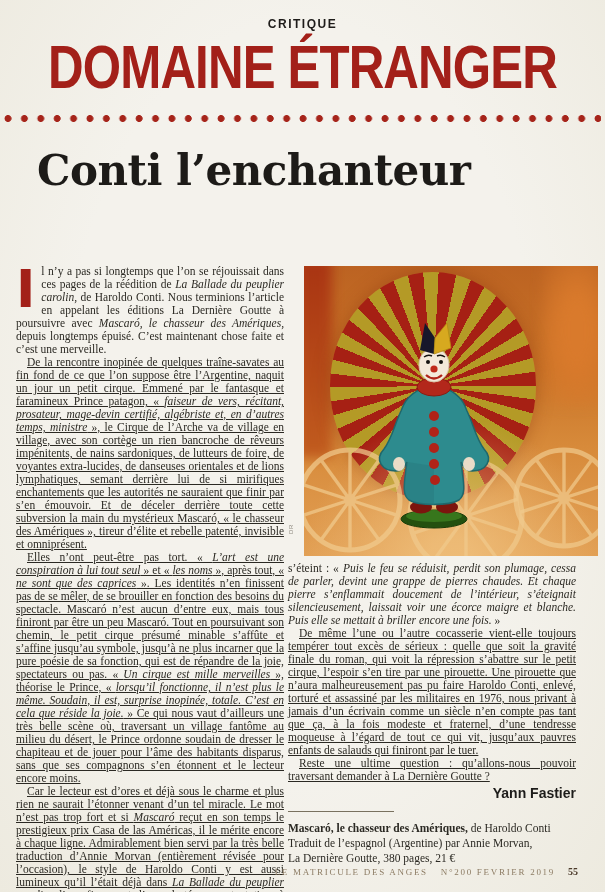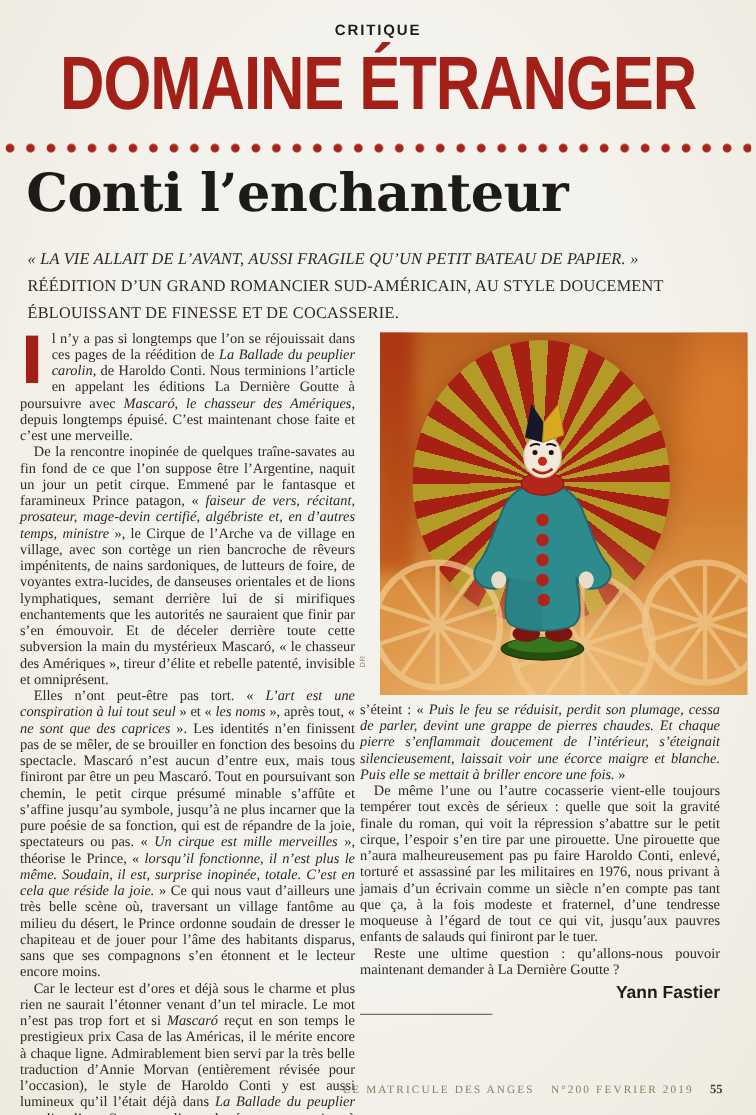--- a/index.html
+++ b/index.html
@@ -12,30 +12,30 @@
           font-family:"Liberation Sans",sans-serif;font-weight:bold;font-size:12px;
           letter-spacing:1.5px;color:#1e1c1a;}
   .section-title{position:absolute;top:34px;left:0;width:100%;text-align:center;
           font-family:"Liberation Sans",sans-serif;font-weight:bold;font-size:56px;
           color:#a32019;letter-spacing:-1px;transform:scale(.88,1.08);transform-origin:50% 50%;
           white-space:nowrap;}
   .dots{position:absolute;top:114px;left:4px;right:4px;height:9px;
         background-image:radial-gradient(circle at 4px 4.5px, #a6241a 3.1px, rgba(166,36,26,0) 3.8px);
         background-size:16.4px 9px;background-repeat:repeat-x;}
   
-  .article-title{position:absolute;top:130px;left:21px;margin:0;
+  .article-title{position:absolute;top:130px;left:21px;margin:16px;
         font-family:"DejaVu Serif",serif;font-weight:bold;font-size:42px;color:#1d1b18;
         letter-spacing:-.5px;}
   .lede{position:absolute;top:196px;left:22px;width:548px;margin:0;
         font-size:13px;line-height:21.5px;color:#2b2a26;letter-spacing:.2px;}
   .lede .lede-quote{font-style:italic;}
   
   .col{position:absolute;font-size:11.5px;line-height:13px;text-align:justify;color:#2b2923;}
   .col p{margin:0;}
-  .col p.indent{text-indent:11px;}
+  .col p.indent{text-indent:11px;text-decoration:underline;}
   .col i{font-style:italic;}
   .col-left{top:265px;left:16px;width:268px;}
   .col-right{top:562px;left:288px;width:288px;}
   .dropcap{float:left;font-family:"DejaVu Sans",sans-serif;font-weight:bold;
         font-size:52px;line-height:44px;color:#a32019;margin:2px 6px 0 0;}
   .byline{text-align:right;font-family:"Liberation Sans",sans-serif;font-weight:bold;
         font-size:14px;color:#1d1c1a;margin-top:4px;}
   .book-rule{border:none;border-top:1px solid #79715f;width:106px;margin:11px 0 9px 0;}
   .book-info{font-size:11.5px;line-height:15px;color:#2b2923;text-align:left;}
   .book-info .book-title{font-weight:bold;}
@@ -68,21 +68,20 @@
 <body>
 
 <div class="page">
 
   <div class="kicker">CRITIQUE</div>
   <div class="section-title">DOMAINE ÉTRANGER</div>
   <div class="dots"></div>
 
   <h1 class="article-title">Conti l’enchanteur</h1>
 
-  <p class="lede"><span class="lede-quote">« LA VIE ALLAIT DE L’AVANT, AUSSI FRAGILE QU’UN PETIT BATEAU DE PAPIER. »</span><span> RÉÉDITION D’UN GRAND ROMANCIER SUD-AMÉRICAIN, AU STYLE DOUCEMENT ÉBLOUISSANT DE FINESSE ET DE COCASSERIE.</span></p>
 
   <div class="col col-left">
     <p class="body-p"><span class="dropcap">I</span><span><span>l n’y a pas si longtemps que l’on se réjouissait dans ces pages de la réédition de </span><i>La Ballade du peuplier carolin</i><span>, de Haroldo Conti. Nous terminions l’article en appelant les éditions La Dernière Goutte à poursuivre avec </span><i>Mascaró, le chasseur des Amériques</i><span>, depuis longtemps épuisé. C’est maintenant chose faite et c’est une merveille.</span></span></p>
     <p class="body-p indent"><span>De la rencontre inopinée de quelques traîne-savates au fin fond de ce que l’on suppose être l’Argentine, naquit un jour un petit cirque. Emmené par le fantasque et faramineux Prince patagon, « </span><i>faiseur de vers, récitant, prosateur, mage-devin certifié, algébriste et, en d’autres temps, ministre</i><span> », le Cirque de l’Arche va de village en village, avec son cortège un rien bancroche de rêveurs impénitents, de nains sardoniques, de lutteurs de foire, de voyantes extra-lucides, de danseuses orientales et de lions lymphatiques, semant derrière lui de si mirifiques enchantements que les autorités ne sauraient que finir par s’en émouvoir. Et de déceler derrière toute cette subversion la main du mystérieux Mascaró, « le chasseur des Amériques », tireur d’élite et rebelle patenté, invisible et omniprésent.</span></p>
     <p class="body-p indent"><span>Elles n’ont peut-être pas tort. « </span><i>L’art est une conspiration à lui tout seul</i><span> » et « </span><i>les noms</i><span> », après tout, « </span><i>ne sont que des caprices</i><span> ». Les identités n’en finissent pas de se mêler, de se brouiller en fonction des besoins du spectacle. Mascaró n’est aucun d’entre eux, mais tous finiront par être un peu Mascaró. Tout en poursuivant son chemin, le petit cirque présumé minable s’affûte et s’affine jusqu’au symbole, jusqu’à ne plus incarner que la pure poésie de sa fonction, qui est de répandre de la joie, spectateurs ou pas. « </span><i>Un cirque est mille merveilles</i><span> », théorise le Prince, « </span><i>lorsqu’il fonctionne, il n’est plus le même. Soudain, il est, surprise inopinée, totale. C’est en cela que réside la joie.</i><span> » Ce qui nous vaut d’ailleurs une très belle scène où, traversant un village fantôme au milieu du désert, le Prince ordonne soudain de dresser le chapiteau et de jouer pour l’âme des habitants disparus, sans que ses compagnons s’en étonnent et le lecteur encore moins.</span></p>
     <p class="body-p indent"><span>Car le lecteur est d’ores et déjà sous le charme et plus rien ne saurait l’étonner venant d’un tel miracle. Le mot n’est pas trop fort et si </span><i>Mascaró</i><span> reçut en son temps le prestigieux prix Casa de las Américas, il le mérite encore à chaque ligne. Admirablement bien servi par la très belle traduction d’Annie Morvan (entièrement révisée pour l’occasion), le style de Haroldo Conti y est aussi lumineux qu’il l’était déjà dans </span><i>La Ballade du peuplier carolin</i><span>, d’une finesse et d’une clarté sans ostentation, à l’image – un exemple entre mille – de cette description d’un feu qui</span></p>
   </div>
 
   <div class="photo">
     <div class="blob-left"></div>
@@ -165,22 +164,27 @@
         <circle cx="130" cy="103" r="3.6" fill="#c02a1a"></circle>
         <path d="M122,109 q8,7 16,0" stroke="#b02318" stroke-width="2.2" fill="none"></path>
       </g>
     </svg>
   </div>
   <div class="photo-credit">DR</div>
 
   <div class="col col-right">
     <p class="body-p"><span>s’éteint : « </span><i>Puis le feu se réduisit, perdit son plumage, cessa de parler, devint une grappe de pierres chaudes. Et chaque pierre s’enflammait doucement de l’intérieur, s’éteignait silencieusement, laissait voir une écorce maigre et blanche. Puis elle se mettait à briller encore une fois.</i><span> »</span></p>
     <p class="body-p indent"><span>De même l’une ou l’autre cocasserie vient-elle toujours tempérer tout excès de sérieux : quelle que soit la gravité finale du roman, qui voit la répression s’abattre sur le petit cirque, l’espoir s’en tire par une pirouette. Une pirouette que n’aura malheureusement pas pu faire Haroldo Conti, enlevé, torturé et assassiné par les militaires en 1976, nous privant à jamais d’un écrivain comme un siècle n’en compte pas tant que ça, à la fois modeste et fraternel, d’une tendresse moqueuse à l’égard de tout ce qui vit, jusqu’aux pauvres enfants de salauds qui finiront par le tuer.</span></p>
-    <p class="body-p indent"><span>Reste une ultime question : qu’allons-nous pouvoir maintenant demander à La Dernière Goutte ?</span></p>
+    <p class="body-p indent"><span>Reste une ultime question : qu’allons-nous pouvoir traversant demander à La Dernière Goutte ?</span></p>
     <div class="byline">Yann Fastier</div>
     <hr class="book-rule">
+    <div class="book-info">
+      <div><span class="book-title">Mascaró, le chasseur des Amériques,</span><span> de Haroldo Conti</span></div>
+      <div>Traduit de l’espagnol (Argentine) par Annie Morvan,</div>
+      <div>La Dernière Goutte, 380 pages, 21 €</div>
+    </div>
   </div>
 
   <div class="footer">
     <span>LE MATRICULE DES ANGES</span><span class="seg">N°200 FEVRIER 2019</span><span class="pagenum">55</span>
   </div>
 
 </div>
 
 </body></html>

